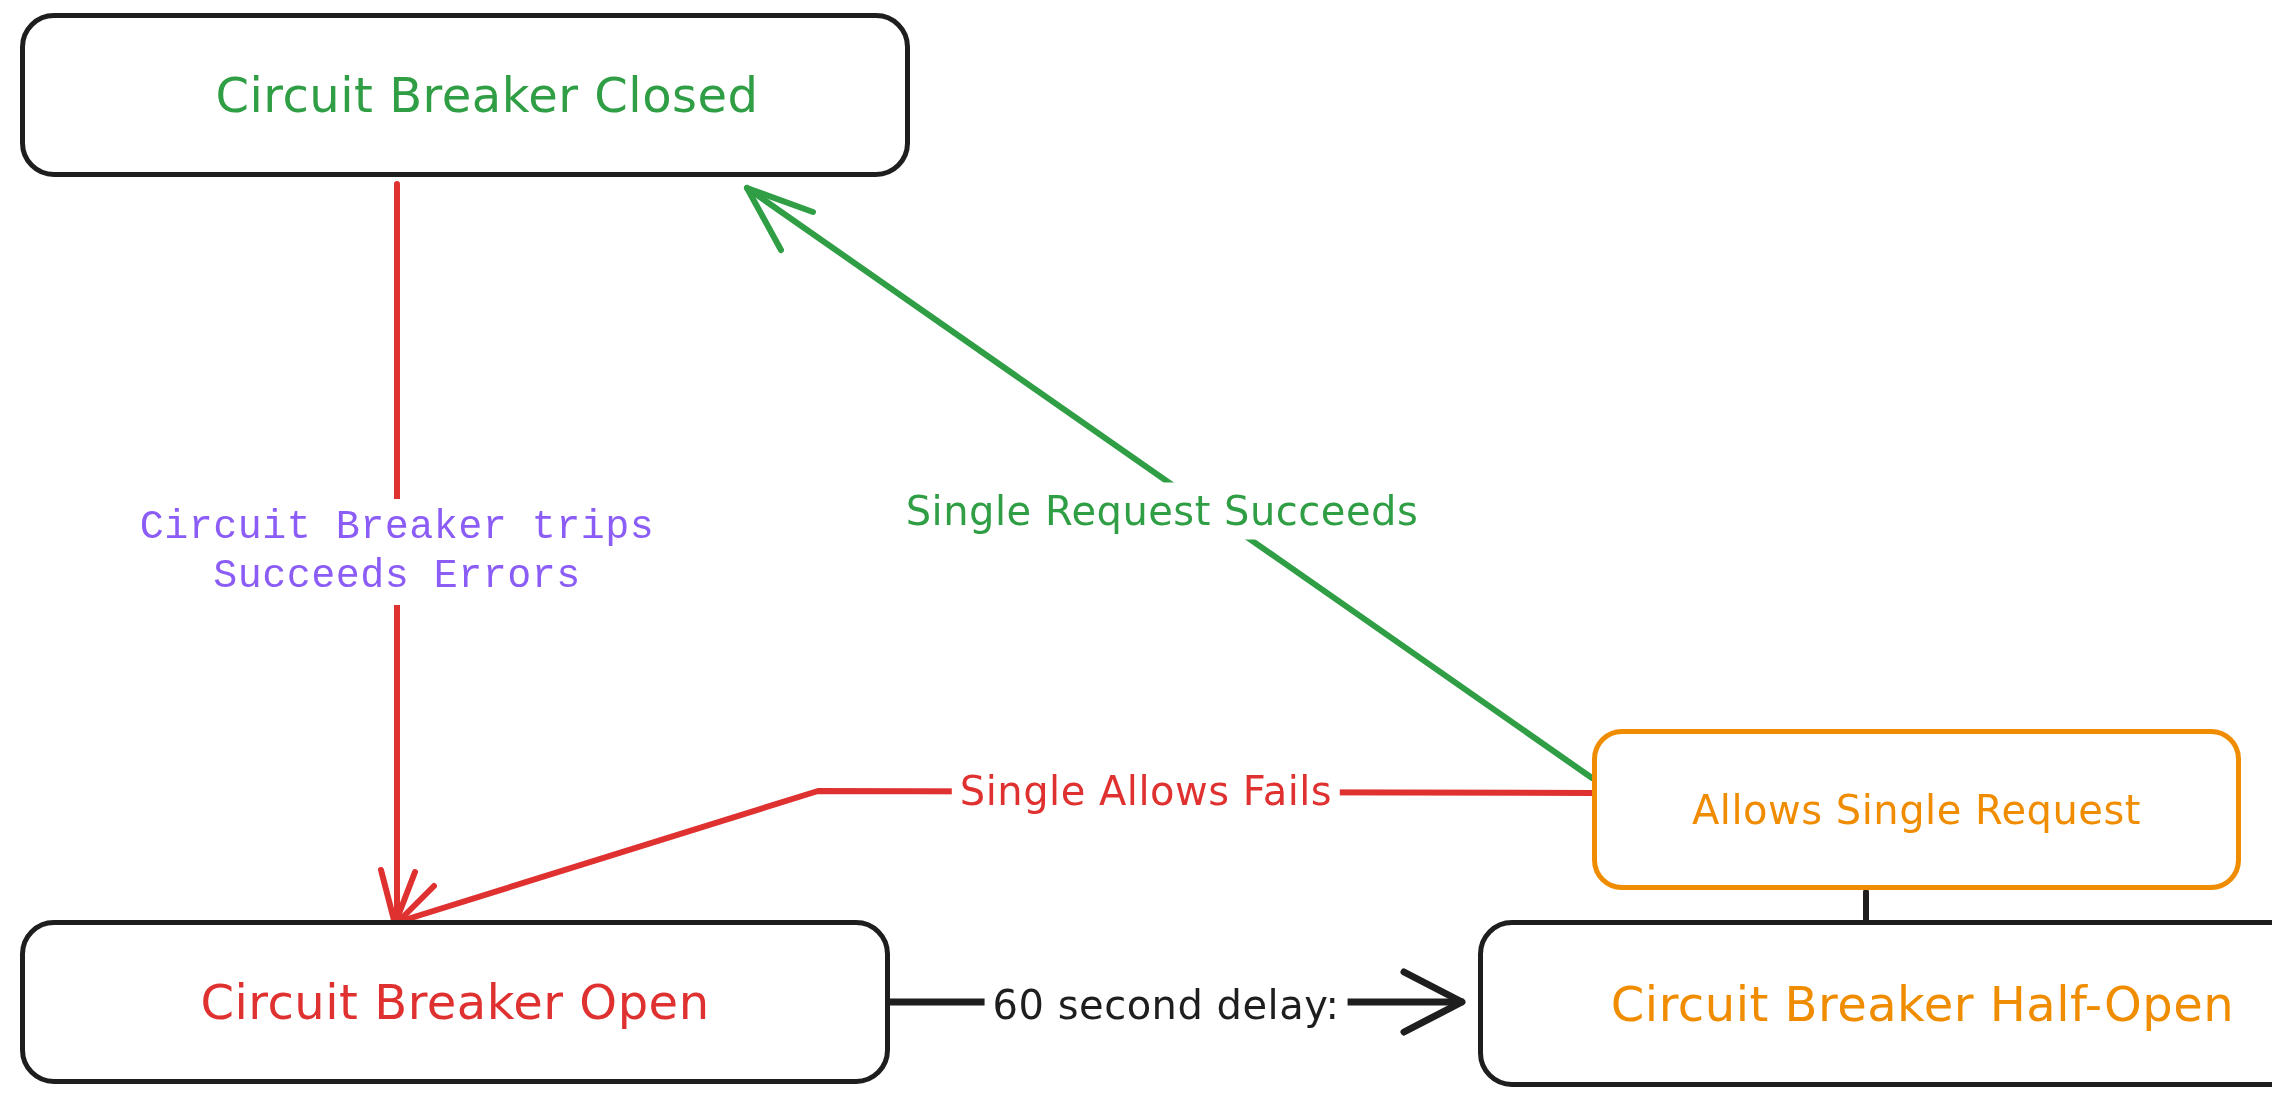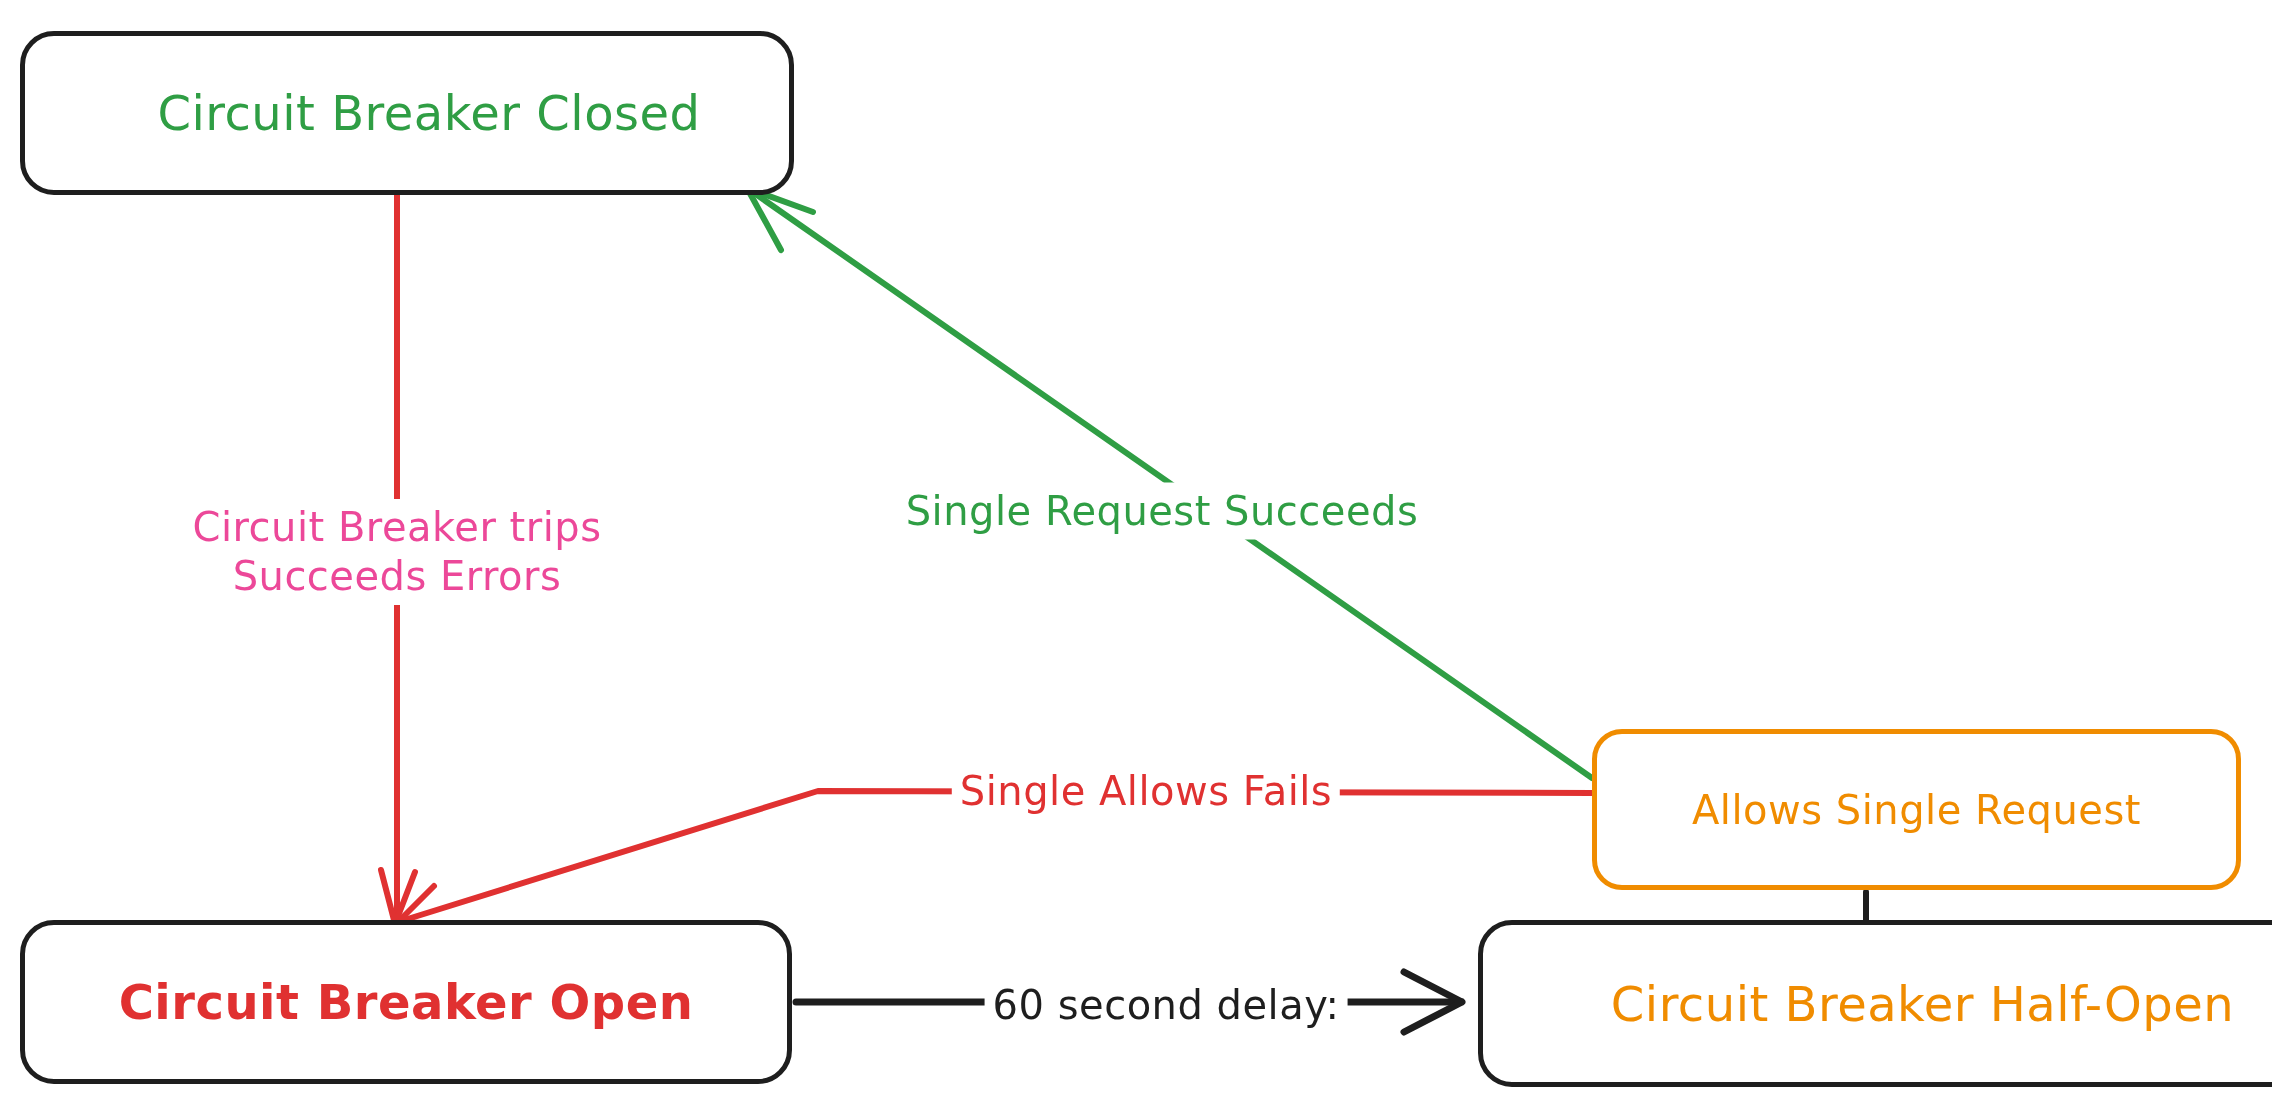--- a/index.html
+++ b/index.html
@@ -30,41 +30,41 @@
     border: 5px solid #1e1e1e;
     border-radius: 34px;
     display: flex;
     align-items: center;
     justify-content: center;
     box-sizing: border-box;
     font-size: 48px;
     letter-spacing: 0.5px;
     white-space: nowrap;
   }
-  .node-closed   { left: 20px;   top: 31px;  width: 774px; height: 164px; color: #2f9e44; padding-left: 44px; }
-  .node-open     { left: 20px;   top: 920px; width: 772px; height: 164px; color: #e03131; font-weight: bold; }
+  .node-closed   { left: 20px;   top: 13px;  width: 890px; height: 164px; color: #2f9e44; padding-left: 44px; }
+  .node-open     { left: 20px;   top: 920px; width: 870px; height: 164px; color: #e03131; }
   .node-halfopen { left: 1478px; top: 920px; width: 889px; height: 167px; color: #f08c00; }
   .node-allows   {
     left: 1592px; top: 729px; width: 649px; height: 161px;
     color: #f08c00; border-color: #f08c00; border-width: 5px;
     font-size: 40px; border-radius: 30px;
   }
   .edge-label {
     position: absolute;
     z-index: 3;
     background: #ffffff;
     text-align: center;
     font-size: 40px;
     letter-spacing: 0.5px;
     white-space: nowrap;
     padding: 4px 8px;
     transform: translate(-50%, -50%);
   }
   .edge-label .lbl-line { display: block; line-height: 49px; }
-  .label-trips    { left: 397px;  top: 552px;  color: #ec4899; }
+  .label-trips    { left: 397px;  top: 552px;  color: #8b5cf6; font-family: Liberation Mono, monospace; }
   .label-succeeds { left: 1162px; top: 511px;  color: #2f9e44; }
   .label-fails    { left: 1146px; top: 791px;  color: #e03131; }
   .label-delay    { left: 1166px; top: 1005px; color: #1e1e1e; }
   .label-delay .lbl-line { line-height: 47px; }
 </style>
 </head>
 <body>
 
 <div class="canvas">
 

